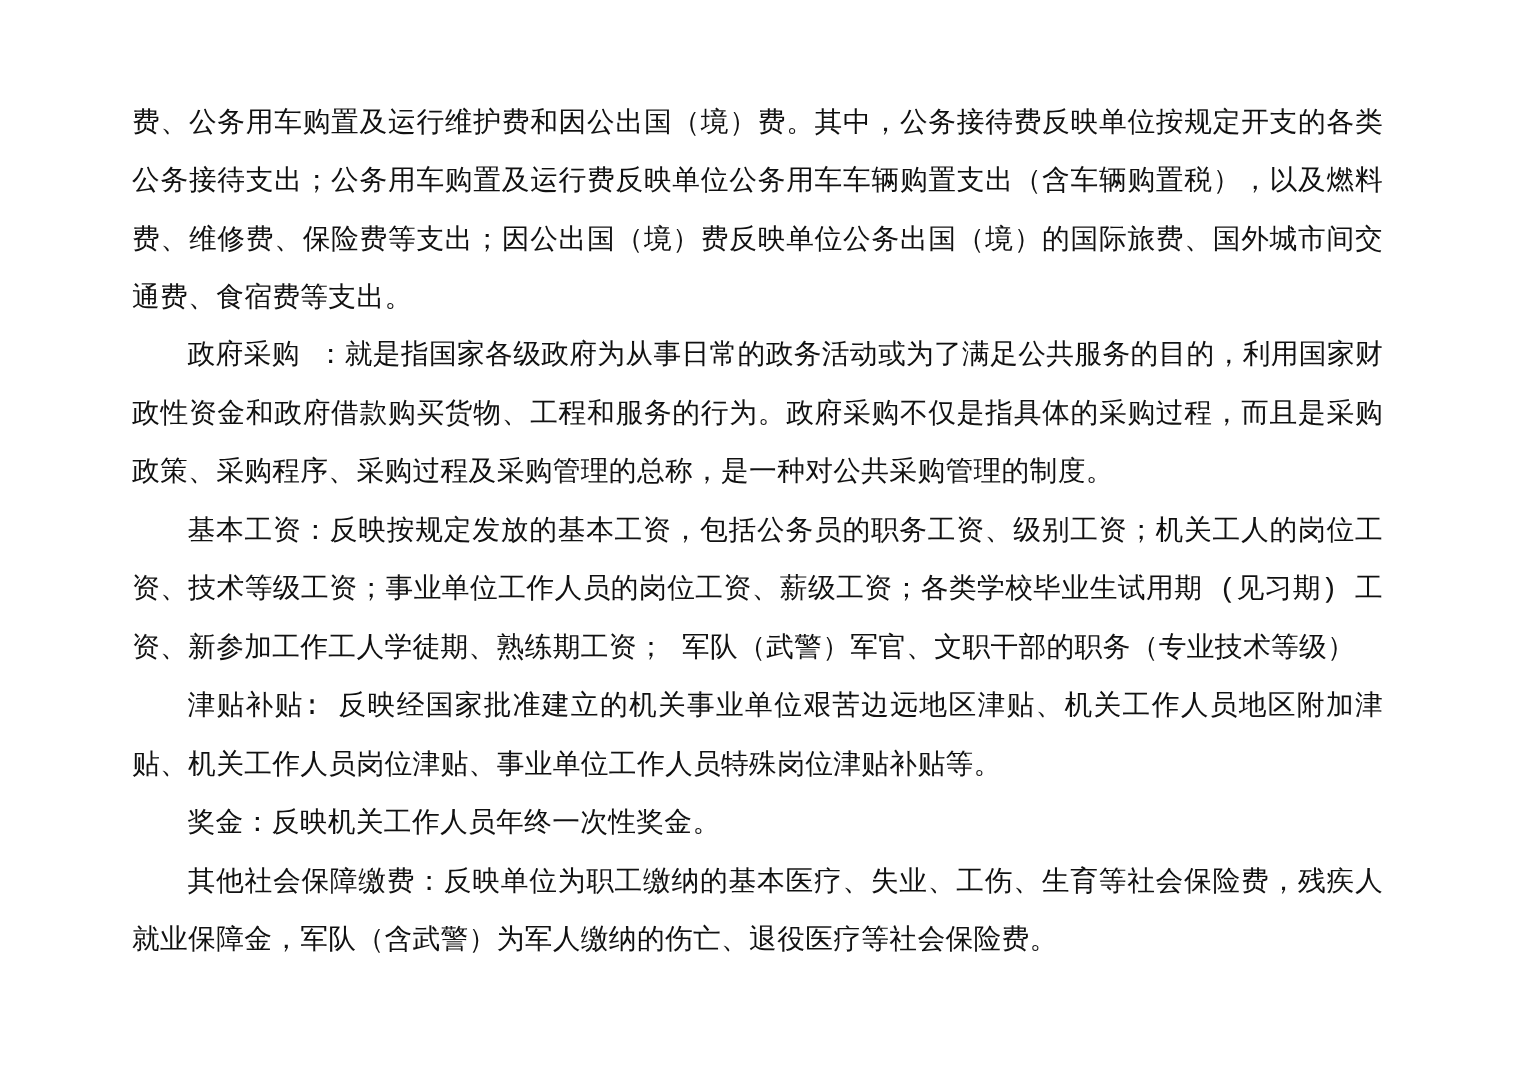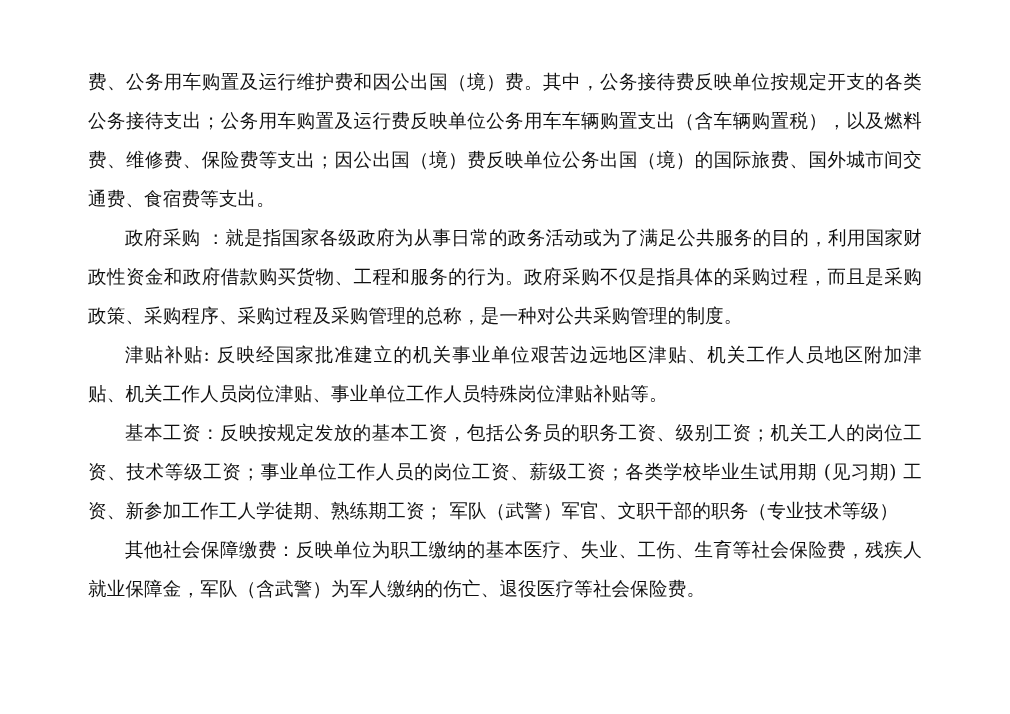--- a/index.html
+++ b/index.html
@@ -32,26 +32,28 @@
     text-justify: inter-ideograph;
     margin: 0 0 0 0;
     letter-spacing: 0.2px;
     color: #111111;
   }
   .para.indent {
     text-indent: 37px;
   }
   .para + .para {
     margin-top: 0px;
+    font-family: Liberation Mono, monospace;
   }
 </style>
 </head>
 <body>
 
 <div id="page">
   <div class="doc-body">
     <p class="para">费、公务用车购置及运行维护费和因公出国（境）费。其中，公务接待费反映单位按规定开支的各类公务接待支出；公务用车购置及运行费反映单位公务用车车辆购置支出（含车辆购置税），以及燃料费、维修费、保险费等支出；因公出国（境）费反映单位公务出国（境）的国际旅费、国外城市间交通费、食宿费等支出。</p>
     <p class="para indent">政府采购 ：就是指国家各级政府为从事日常的政务活动或为了满足公共服务的目的，利用国家财政性资金和政府借款购买货物、工程和服务的行为。政府采购不仅是指具体的采购过程，而且是采购政策、采购程序、采购过程及采购管理的总称，是一种对公共采购管理的制度。</p>
+    <p class="para indent">基本工资：反映按规定发放的基本工资，包括公务员的职务工资、级别工资；机关工人的岗位工资、技术等级工资；事业单位工作人员的岗位工资、薪级工资；各类学校毕业生试用期 (见习期) 工资、新参加工作工人学徒期、熟练期工资； 军队（武警）军官、文职干部的职务（专业技术等级）</p>
     <p class="para indent">津贴补贴: 反映经国家批准建立的机关事业单位艰苦边远地区津贴、机关工作人员地区附加津贴、机关工作人员岗位津贴、事业单位工作人员特殊岗位津贴补贴等。</p>
-    <p class="para indent">基本工资：反映按规定发放的基本工资，包括公务员的职务工资、级别工资；机关工人的岗位工资、技术等级工资；事业单位工作人员的岗位工资、薪级工资；各类学校毕业生试用期 (见习期) 工资、新参加工作工人学徒期、熟练期工资； 军队（武警）军官、文职干部的职务（专业技术等级）</p>
+    <p class="para indent">奖金：反映机关工作人员年终一次性奖金。</p>
     <p class="para indent">其他社会保障缴费：反映单位为职工缴纳的基本医疗、失业、工伤、生育等社会保险费，残疾人就业保障金，军队（含武警）为军人缴纳的伤亡、退役医疗等社会保险费。</p>
   </div>
 </div>
 
 </body></html>

